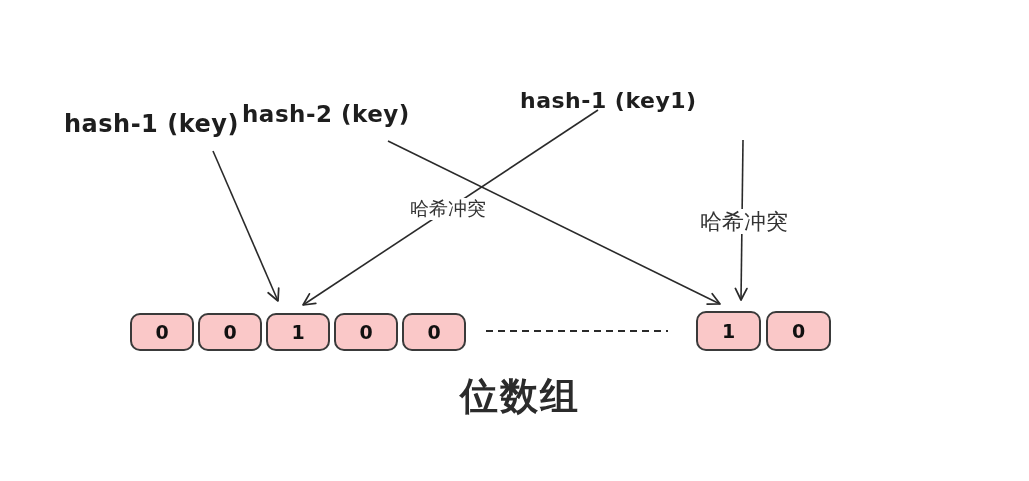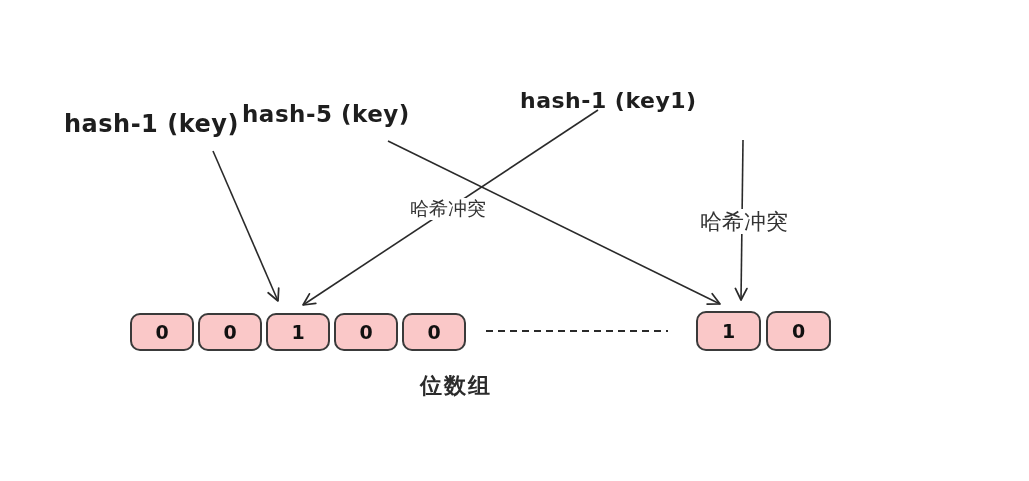--- a/index.html
+++ b/index.html
@@ -64,22 +64,22 @@
     font-size: 19px;
     font-weight: 600;
     color: #111111;
   }
   .bit-array.right .bit-cell { height: 40px; width: 65px; }
   .diagram-title {
     position: absolute;
     left: 420px;
     top: 371px;
     width: 160px;
-    text-align: left;
-    font-size: 22px;
+    text-align: right;
+    font-size: 38px;
     font-weight: 600;
     color: #2b2b2b;
     letter-spacing: 2px;
   }
 </style>
 </head>
 <body>
 
 <div class="canvas">
 
@@ -90,21 +90,21 @@
       </marker>
     </defs>
     <line x1="213" y1="151" x2="278" y2="301" stroke="#2a2a2a" stroke-width="1.6" marker-end="url(#arrowhead)"></line>
     <line x1="388" y1="141" x2="720" y2="304" stroke="#2a2a2a" stroke-width="1.6" marker-end="url(#arrowhead)"></line>
     <line x1="598" y1="110" x2="303" y2="305" stroke="#2a2a2a" stroke-width="1.6" marker-end="url(#arrowhead)"></line>
     <line x1="743" y1="140" x2="741" y2="300" stroke="#2a2a2a" stroke-width="1.6" marker-end="url(#arrowhead)"></line>
     <line x1="486" y1="331" x2="668" y2="331" stroke="#2a2a2a" stroke-width="2" stroke-dasharray="7 5"></line>
   </svg>
 
   <div class="hash-label l1">hash-1 (key)</div>
-  <div class="hash-label l2">hash-5 (key)</div>
+  <div class="hash-label l2">hash-2 (key)</div>
   <div class="hash-label l3">hash-1 (key1)</div>
 
   <div class="collision-label left">哈希冲突</div>
   <div class="collision-label right">哈希冲突</div>
 
   <div class="bit-array left">
     <div class="bit-cell">0</div>
     <div class="bit-cell">0</div>
     <div class="bit-cell">1</div>
     <div class="bit-cell">0</div>

